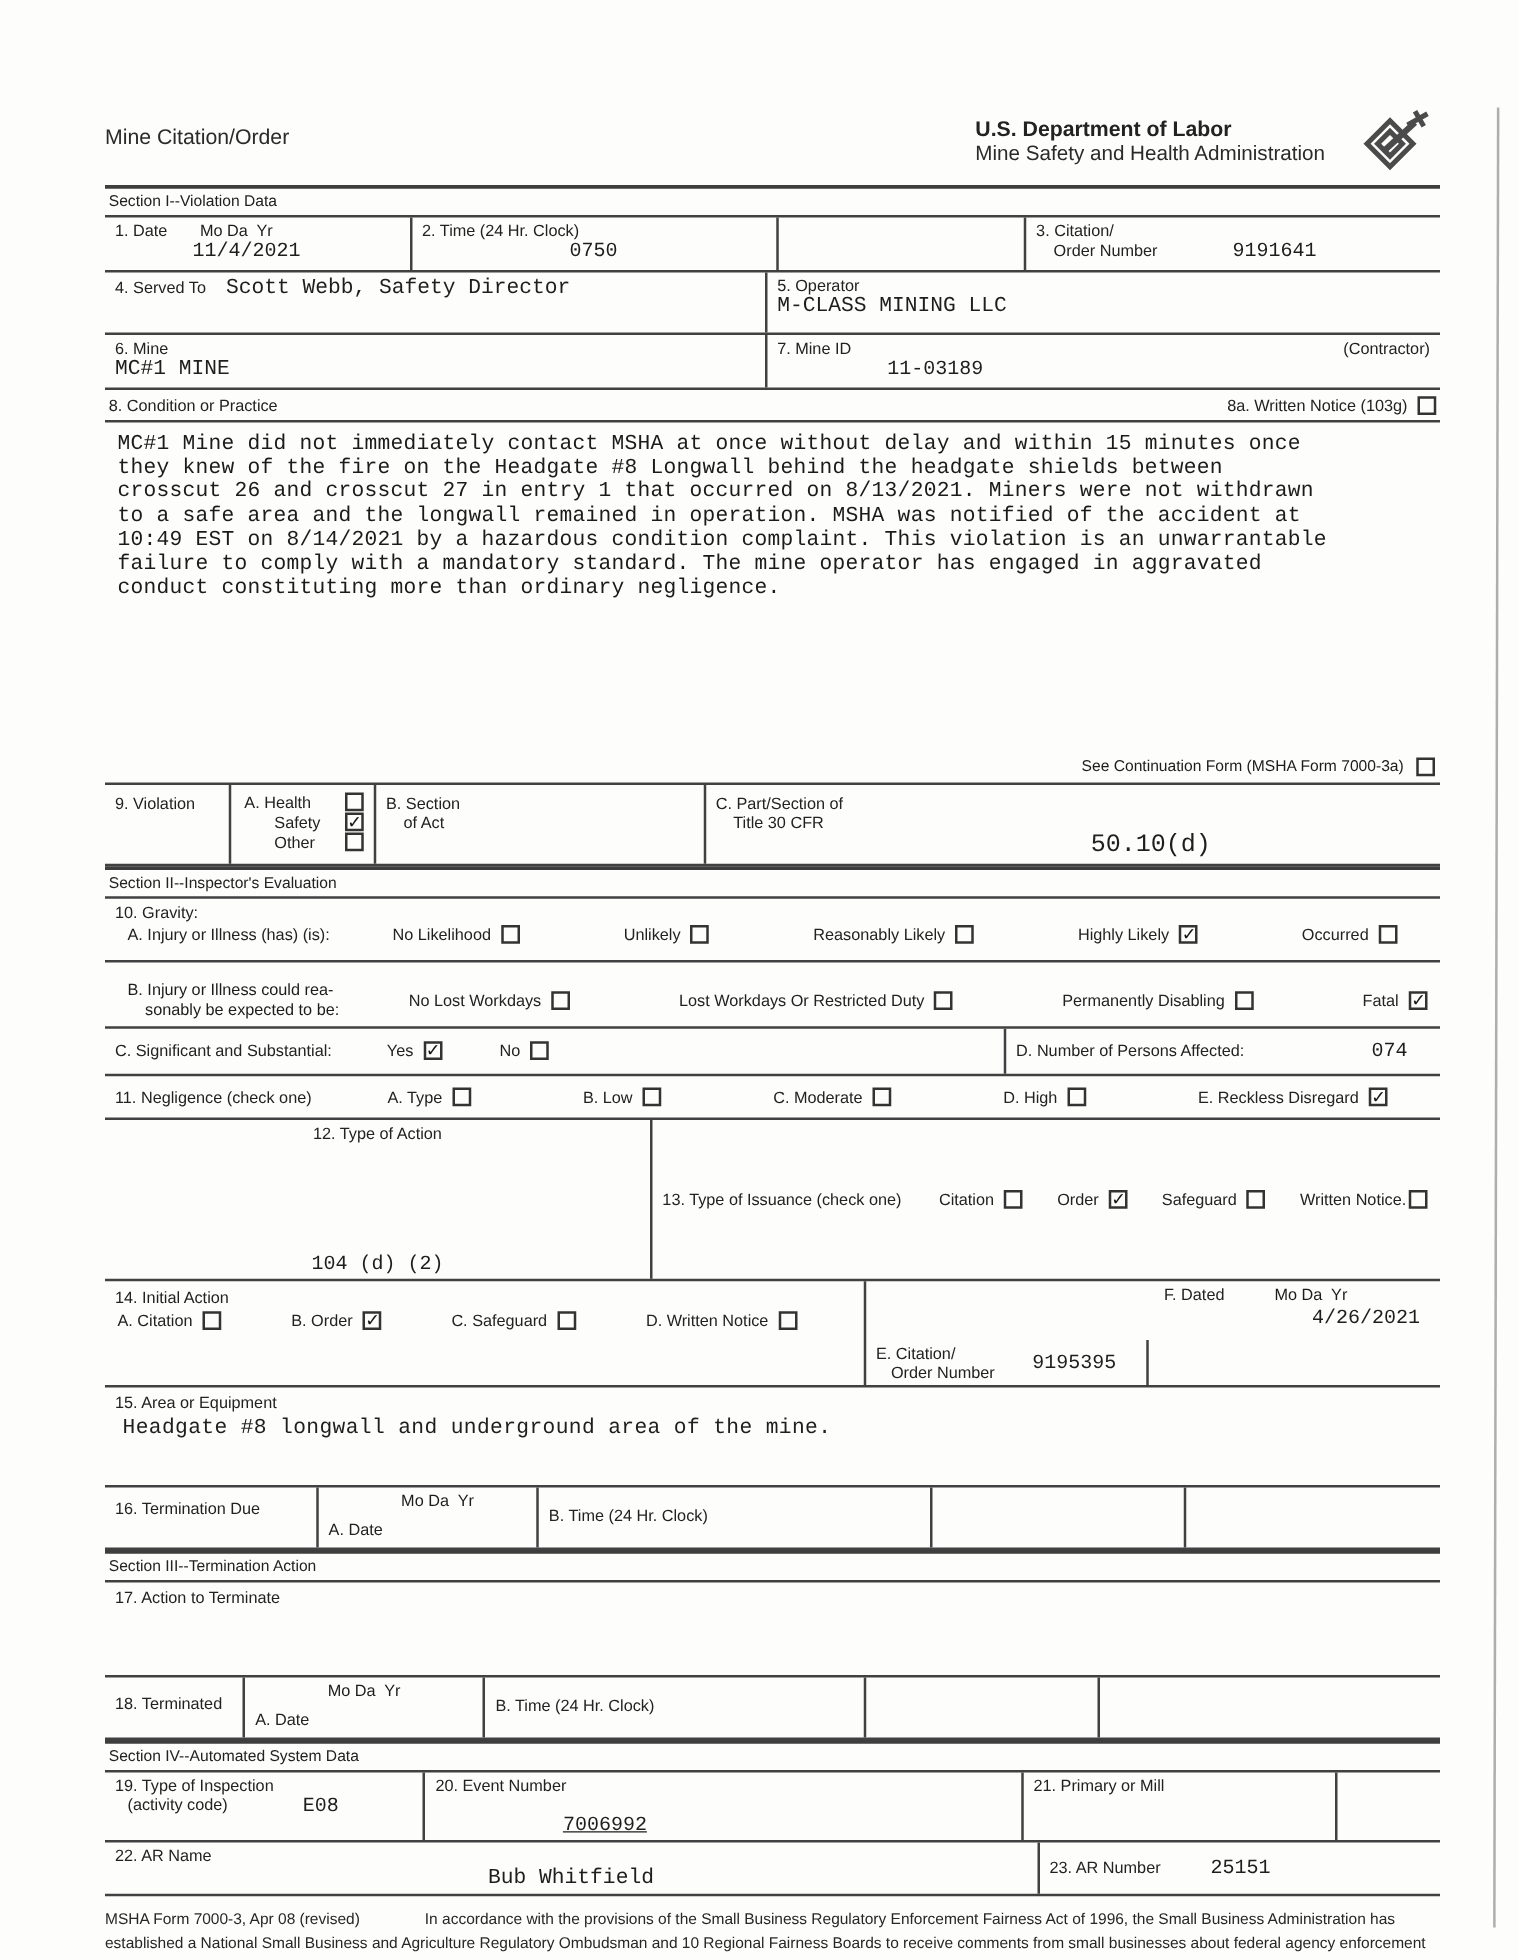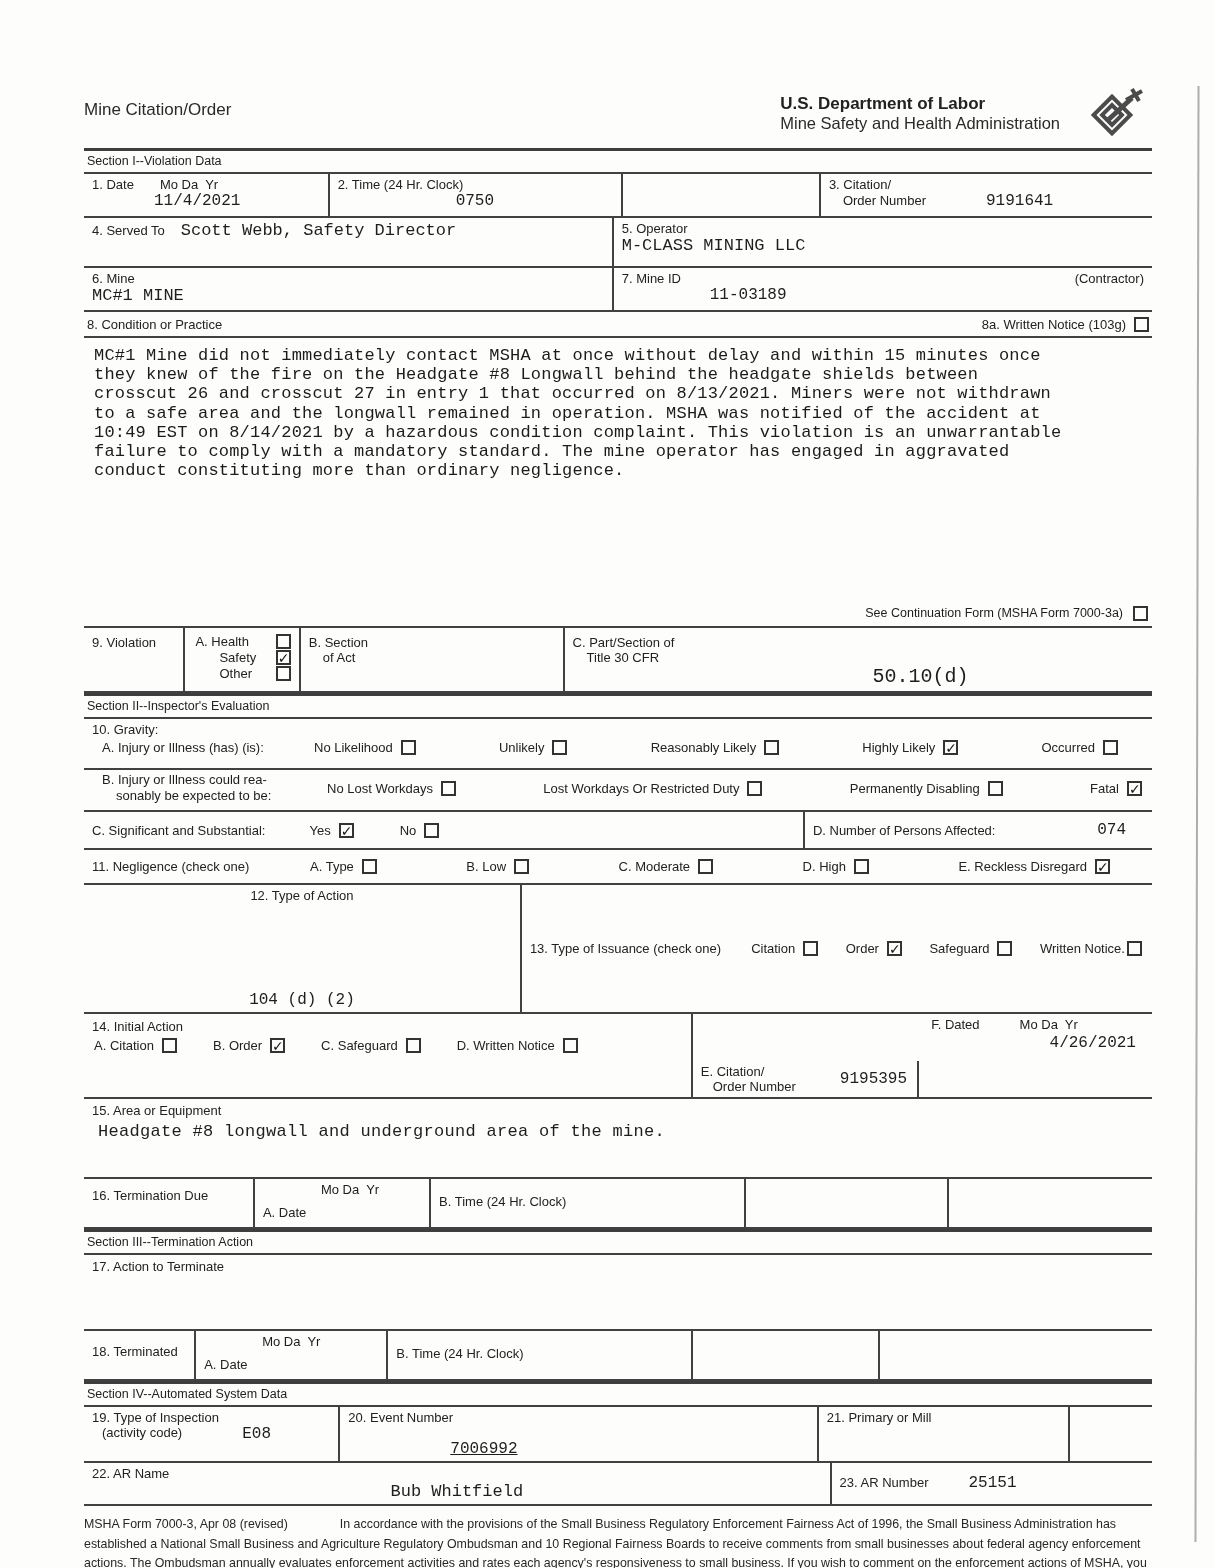--- a/index.html
+++ b/index.html
@@ -53,42 +53,42 @@
   .vline { display: flex; justify-content: space-between; align-items: center; }
   .r9 .c2 .vline { padding-left: 2px; }
   .r9 .c2 .vline:nth-child(2), .r9 .c2 .vline:nth-child(3) { padding-left: 26px; }
 
   .g-wrap { border-bottom: 2px solid #414141; padding: 3px 8px 0; }
   .g-a { min-height: 46px; }
   .g-a .optrow { padding: 3px 6px 6px 18px; gap: 0; }
   .g-a .optrow .lead { width: 212px; }
   .g-a .opts { display: flex; flex: 1; justify-content: space-between; padding-right: 28px; }
   .g-b { min-height: 42px; }
-  .g-b .optrow { padding: 2px 6px 4px 18px; }
+  .g-b .optrow { padding: 14px 6px 4px 18px; }
   .g-b .lead2 { width: 225px; font-size: 13px; line-height: 1.25; }
   .g-b .opts { display: flex; flex: 1; justify-content: space-between; align-items: center; padding-right: 4px; }
   .g-cd { min-height: 38px; border-bottom: 2px solid #414141; display: flex; }
   .g-cd .cleft { width: 67.5%; border-right: 2px solid #414141; display: flex; align-items: center;
                  gap: 44px; padding: 3px 8px 3px 8px; }
   .g-cd .cleft .yesno { display: flex; gap: 46px; }
   .g-cd .cright { flex: 1; display: flex; align-items: center; justify-content: space-between; padding: 3px 26px 3px 8px; }
 
   .r11 { min-height: 35px; align-items: center; padding: 2px 8px; border-bottom: 2px solid #414141; display: flex; }
   .r11 .lead { width: 218px; }
   .r11 .opts { display: flex; flex: 1; justify-content: space-between; padding-right: 34px; }
 
   .r1213 { min-height: 31px; }
   .r1213 .c1 { width: 41%; display: flex; align-items: center; gap: 88px; flex-direction: column; }
   .r1213 .c2 { width: 59%; display: flex; align-items: center; gap: 0; }
   .r1213 .c2 .opts { display: flex; flex: 1; justify-content: space-between; padding-left: 30px; padding-right: 2px; }
 
   .r14 { min-height: 54px; }
   .r14 .c1 { width: 57%; padding-top: 5px; }
-  .r14 .c1 .opts { display: flex; gap: 36px; padding: 4px 0 0 2px; }
-  .r14 .c2 { width: 21.2%; display: flex; align-items: center; gap: 44px; margin-top: 47px; }
+  .r14 .c1 .opts { display: flex; gap: 56px; padding: 4px 0 0 2px; }
+  .r14 .c2 { width: 21.2%; display: flex; align-items: center; gap: 30px; margin-top: 47px; }
   .r14 .c3 { width: 21.8%; }
   .r14 .c3 .top { display: flex; gap: 40px; padding-left: 4px; }
   .r14 .c3 .val { text-align: right; padding-right: 8px; margin-top: 2px; }
 
   .r15 { min-height: 80px; padding: 4px 8px; border-bottom: 2px solid #414141; }
   .r15 .mono { margin: 4px 0 0 6px; font-size: 17px; letter-spacing: .3px; }
 
   .r16 { min-height: 50px; } .r16 .c1 { width: 16%; } .r16 .c2 { width: 16.5%; }
   .r16 .c3 { width: 29.5%; } .r16 .c4 { width: 19%; } .r16 .c5 { width: 19%; }
   .r16 .c2 { display:flex; flex-direction: column; }

